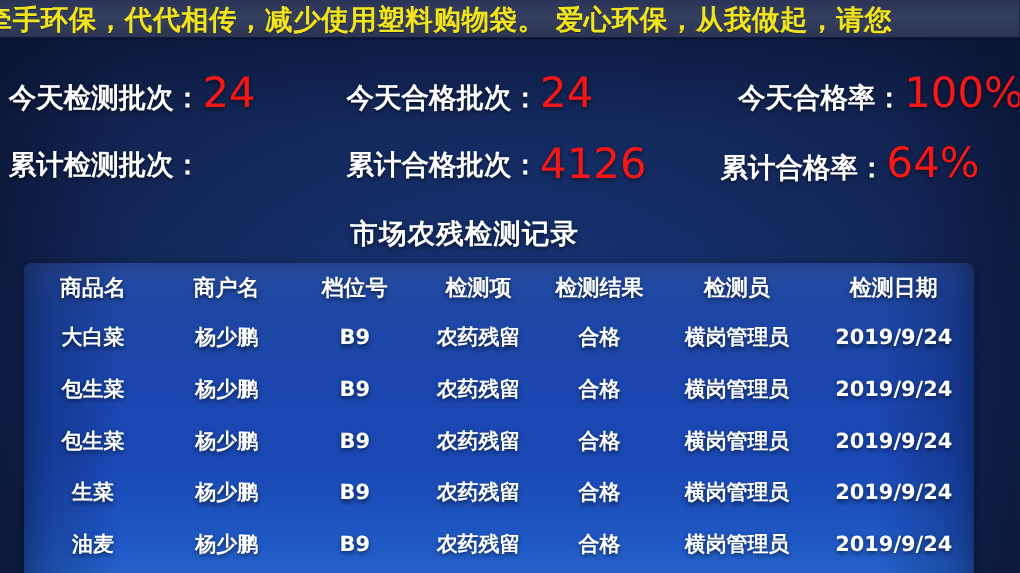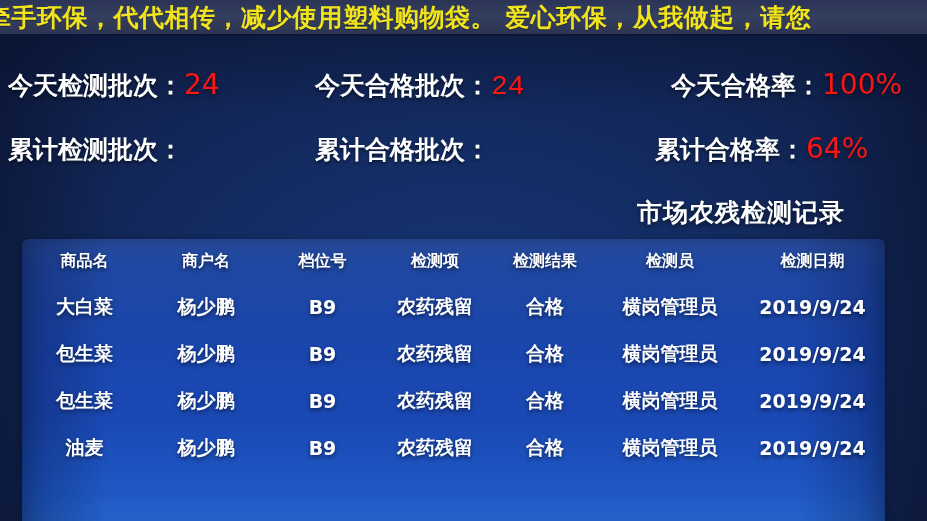--- a/index.html
+++ b/index.html
@@ -57,38 +57,38 @@
   }
   .stat .lbl{
     color:#ffffff;
     font-weight:bold;
     font-size:25px;
     letter-spacing:0px;
     text-shadow:0 2px 3px rgba(0,0,0,.55);
   }
   .stat .val{
     color:#fb1616;
-    font-size:28px;
+    font-size:38px;
     font-weight:400;
     line-height:1;
     margin-left:1px;
     text-shadow:0 2px 4px rgba(0,0,0,.5);
   }
   
   .stat.c1{position:absolute;left:8px;}
-  .stat.c2{position:absolute;left:315px;font-family:Liberation Mono, monospace;}
+  .stat.c2{position:absolute;left:315px;}
   .stat.c3{position:absolute;left:671px;}
   .stat-row.r2 .stat.c1{left:8px;}
   .stat-row.r2 .stat.c2{left:315px;align-items:center;}
   .stat-row.r2 .stat.c3{left:655px;}
 
   
   .panel-title{
     position:absolute;left:0;top:196px;width:845px;
-    text-align:right;
+    text-align:center;
     color:#ffffff;
     font-size:25px;
     font-weight:bold;
     letter-spacing:1px;
     text-shadow:0 2px 5px rgba(0,0,0,.6);
     z-index:4;
   }
 
   
   .panel{
@@ -118,21 +118,21 @@
   table.rec th, table.rec td{
     text-align:center;
     color:#ffffff;
     font-weight:bold;
     font-size:19px;
     padding:0;
     height:47px;
     text-shadow:0 2px 4px rgba(0,0,0,.55);
     white-space:nowrap;
   }
-  table.rec th{height:44px;font-size:16px;margin-left:41px;}
+  table.rec th{height:44px;font-size:20px;margin-left:41px;}
   table.rec tr.hdr{ }
   
   col.c-a{width:125px;}
   col.c-b{width:118px;}
   col.c-c{width:115px;}
   col.c-d{width:110px;}
   col.c-e{width:110px;}
   col.c-f{width:140px;}
   col.c-g{width:145px;}
 </style>
@@ -161,20 +161,21 @@
         <span class="val">100%</span>
       </div>
     </div>
 
     <div class="stat-row r2">
       <div class="stat c1">
         <span class="lbl">累计检测批次：</span>
       </div>
       <div class="stat c2">
         <span class="lbl">累计合格批次：</span>
+        <span class="val">4126</span>
       </div>
       <div class="stat c3">
         <span class="lbl">累计合格率：</span>
         <span class="val">64%</span>
       </div>
     </div>
 
   </div>
 
   <div class="panel-title">市场农残检测记录</div>
@@ -223,20 +224,29 @@
         <tr>
           <td>包生菜</td>
           <td>杨少鹏</td>
           <td>B9</td>
           <td>农药残留</td>
           <td>合格</td>
           <td>横岗管理员</td>
           <td>2019/9/24</td>
         </tr>
         <tr>
+          <td>生菜</td>
+          <td>杨少鹏</td>
+          <td>B9</td>
+          <td>农药残留</td>
+          <td>合格</td>
+          <td>横岗管理员</td>
+          <td>2019/9/24</td>
+        </tr>
+        <tr>
           <td>油麦</td>
           <td>杨少鹏</td>
           <td>B9</td>
           <td>农药残留</td>
           <td>合格</td>
           <td>横岗管理员</td>
           <td>2019/9/24</td>
         </tr>
       </tbody>
     </table>

